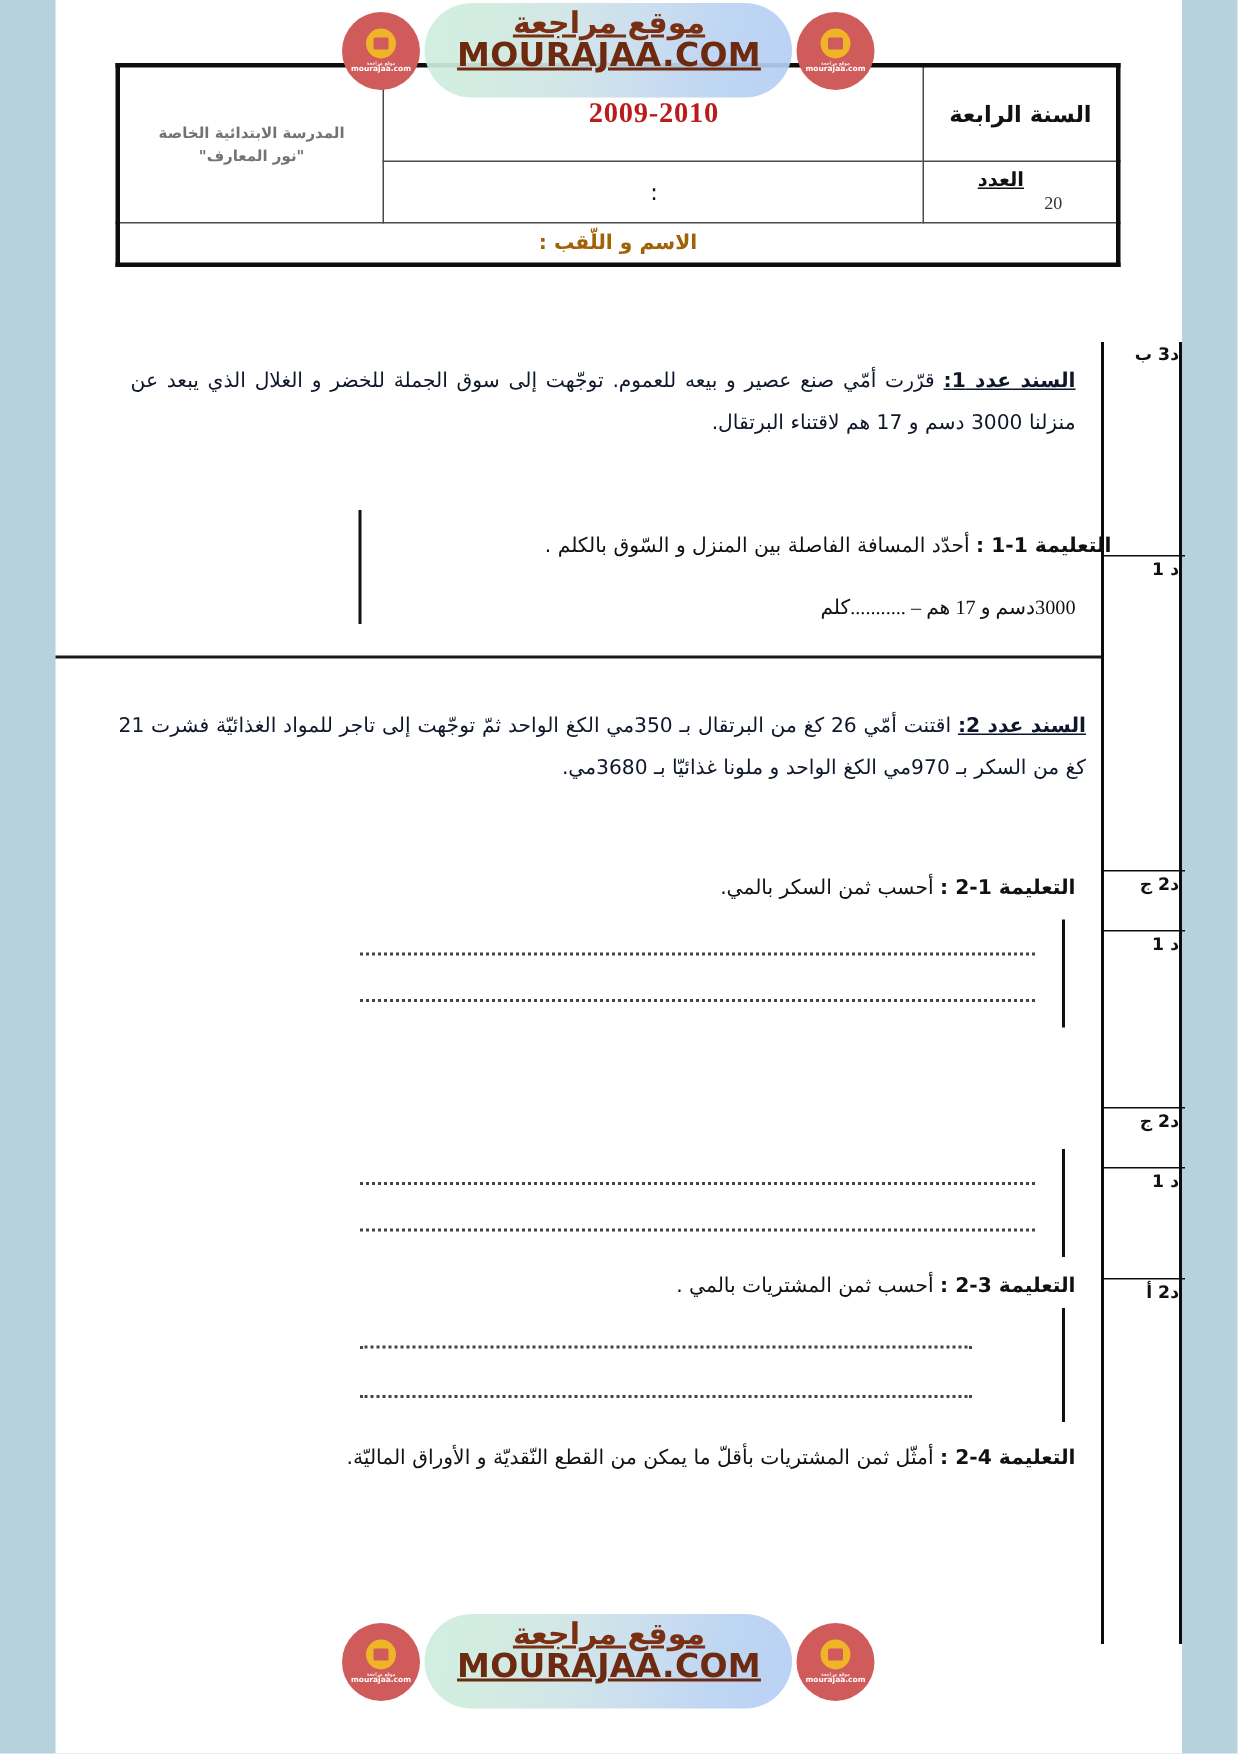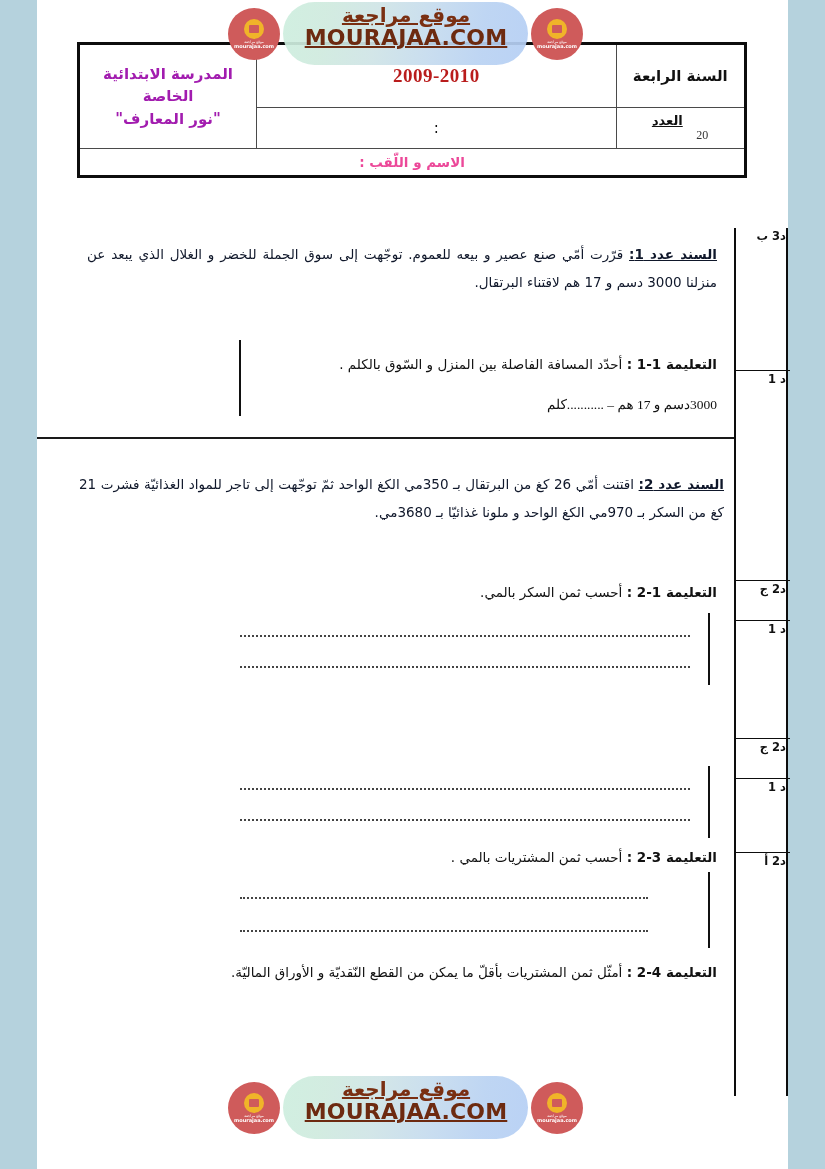--- a/index.html
+++ b/index.html
@@ -153,23 +153,23 @@
     height: 62px;
     font-size: 19px;
     font-weight: bold;
     font-family: "Liberation Serif", "DejaVu Serif", serif;
     color: #b91c1c;
     direction: ltr;
     letter-spacing: 0.5px;
   }
   .cell-school {
     width: 180px;
-    font-size: 15px;
-    font-weight: bold;
-    color: #a21caf;
+    font-size: 10px;
+    font-weight: bold;
+    color: #737373;
     direction: rtl;
     line-height: 1.5;
     padding: 2px 6px;
   }
   .cell-school span { display: block; }
   .cell-count {
     height: 40px;
     font-size: 13px;
     color: #111;
     direction: rtl;
@@ -194,21 +194,21 @@
     font-size: 15px;
     color: #111;
     text-align: center;
   }
   .cell-name {
     height: 26px;
     text-align: right;
     direction: rtl;
     font-size: 13.5px;
     font-weight: bold;
-    color: #ec4899;
+    color: #a16207;
     padding: 0 8px 2px 0;
   }
 
   
   .grade-col {
     position: absolute;
     left: 697px;
     top: 228px;
     width: 54px;
     height: 868px;
@@ -316,21 +316,21 @@
     <div class="grade-cell" style="top:510px;height:40px;">د2 ج</div>
     <div class="grade-cell" style="top:550px;height:74px;">د 1</div>
     <div class="grade-cell" style="top:624px;height:76px;">د2 أ</div>
   </div>
 
   <div class="passage" style="left:50px; top:240px; width:630px;">
     <span class="lbl">السند عدد 1:</span>
     <span>قرّرت أمّي صنع عصير و بيعه للعموم. توجّهت إلى سوق الجملة للخضر و الغلال الذي يبعد عن منزلنا 3000 دسم و 17 هم لاقتناء البرتقال.</span>
   </div>
 
-  <div class="task" style="left:205px; top:352px; width:475px;">
+  <div class="task" style="left:205px; top:352px; width:475px;padding-left:24px;">
     <span class="lbl">التعليمة 1-1 :</span>
     <span>أحدّد المسافة الفاصلة بين المنزل و السّوق بالكلم .</span>
   </div>
   <div class="task" style="left:205px; top:392px; width:475px;font-family:Liberation Serif, serif;">
     <span>3000دسم و 17 هم – ...........كلم</span>
   </div>
   <div class="answer-block" style="left:200px; top:340px; width:4px; height:76px;"></div>
 
   <div class="divider" style="top:437px;"></div>
 

